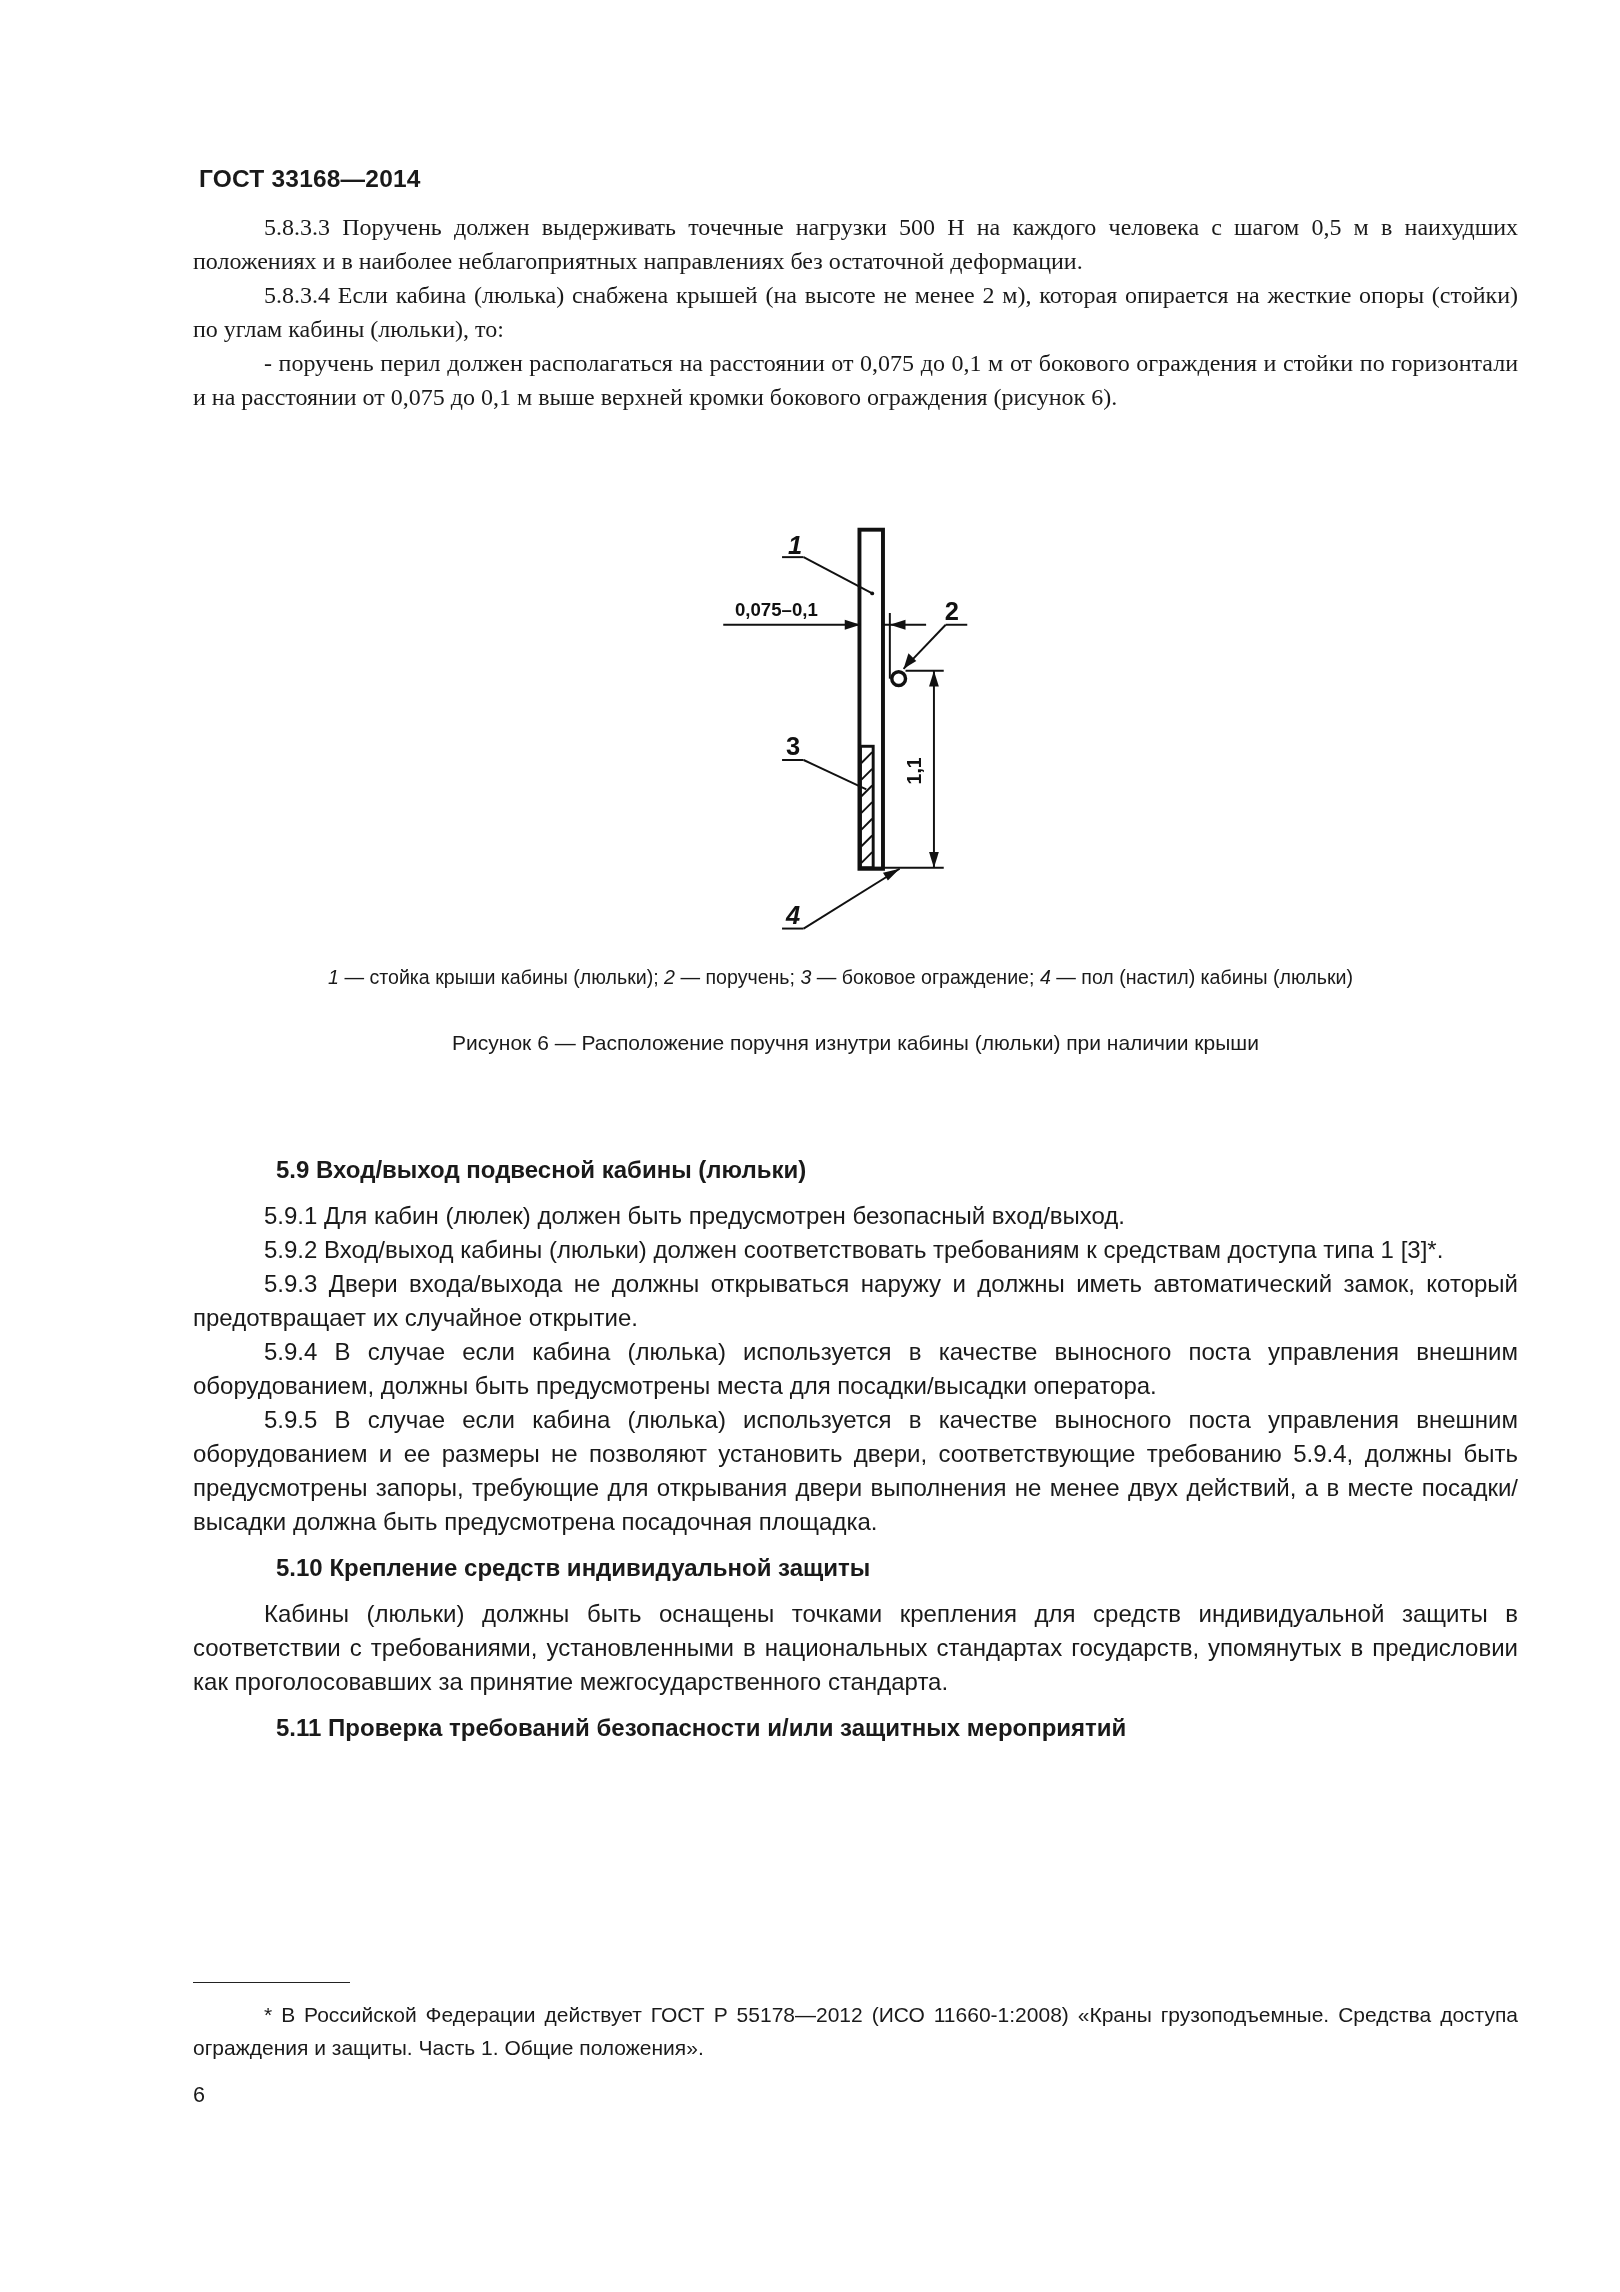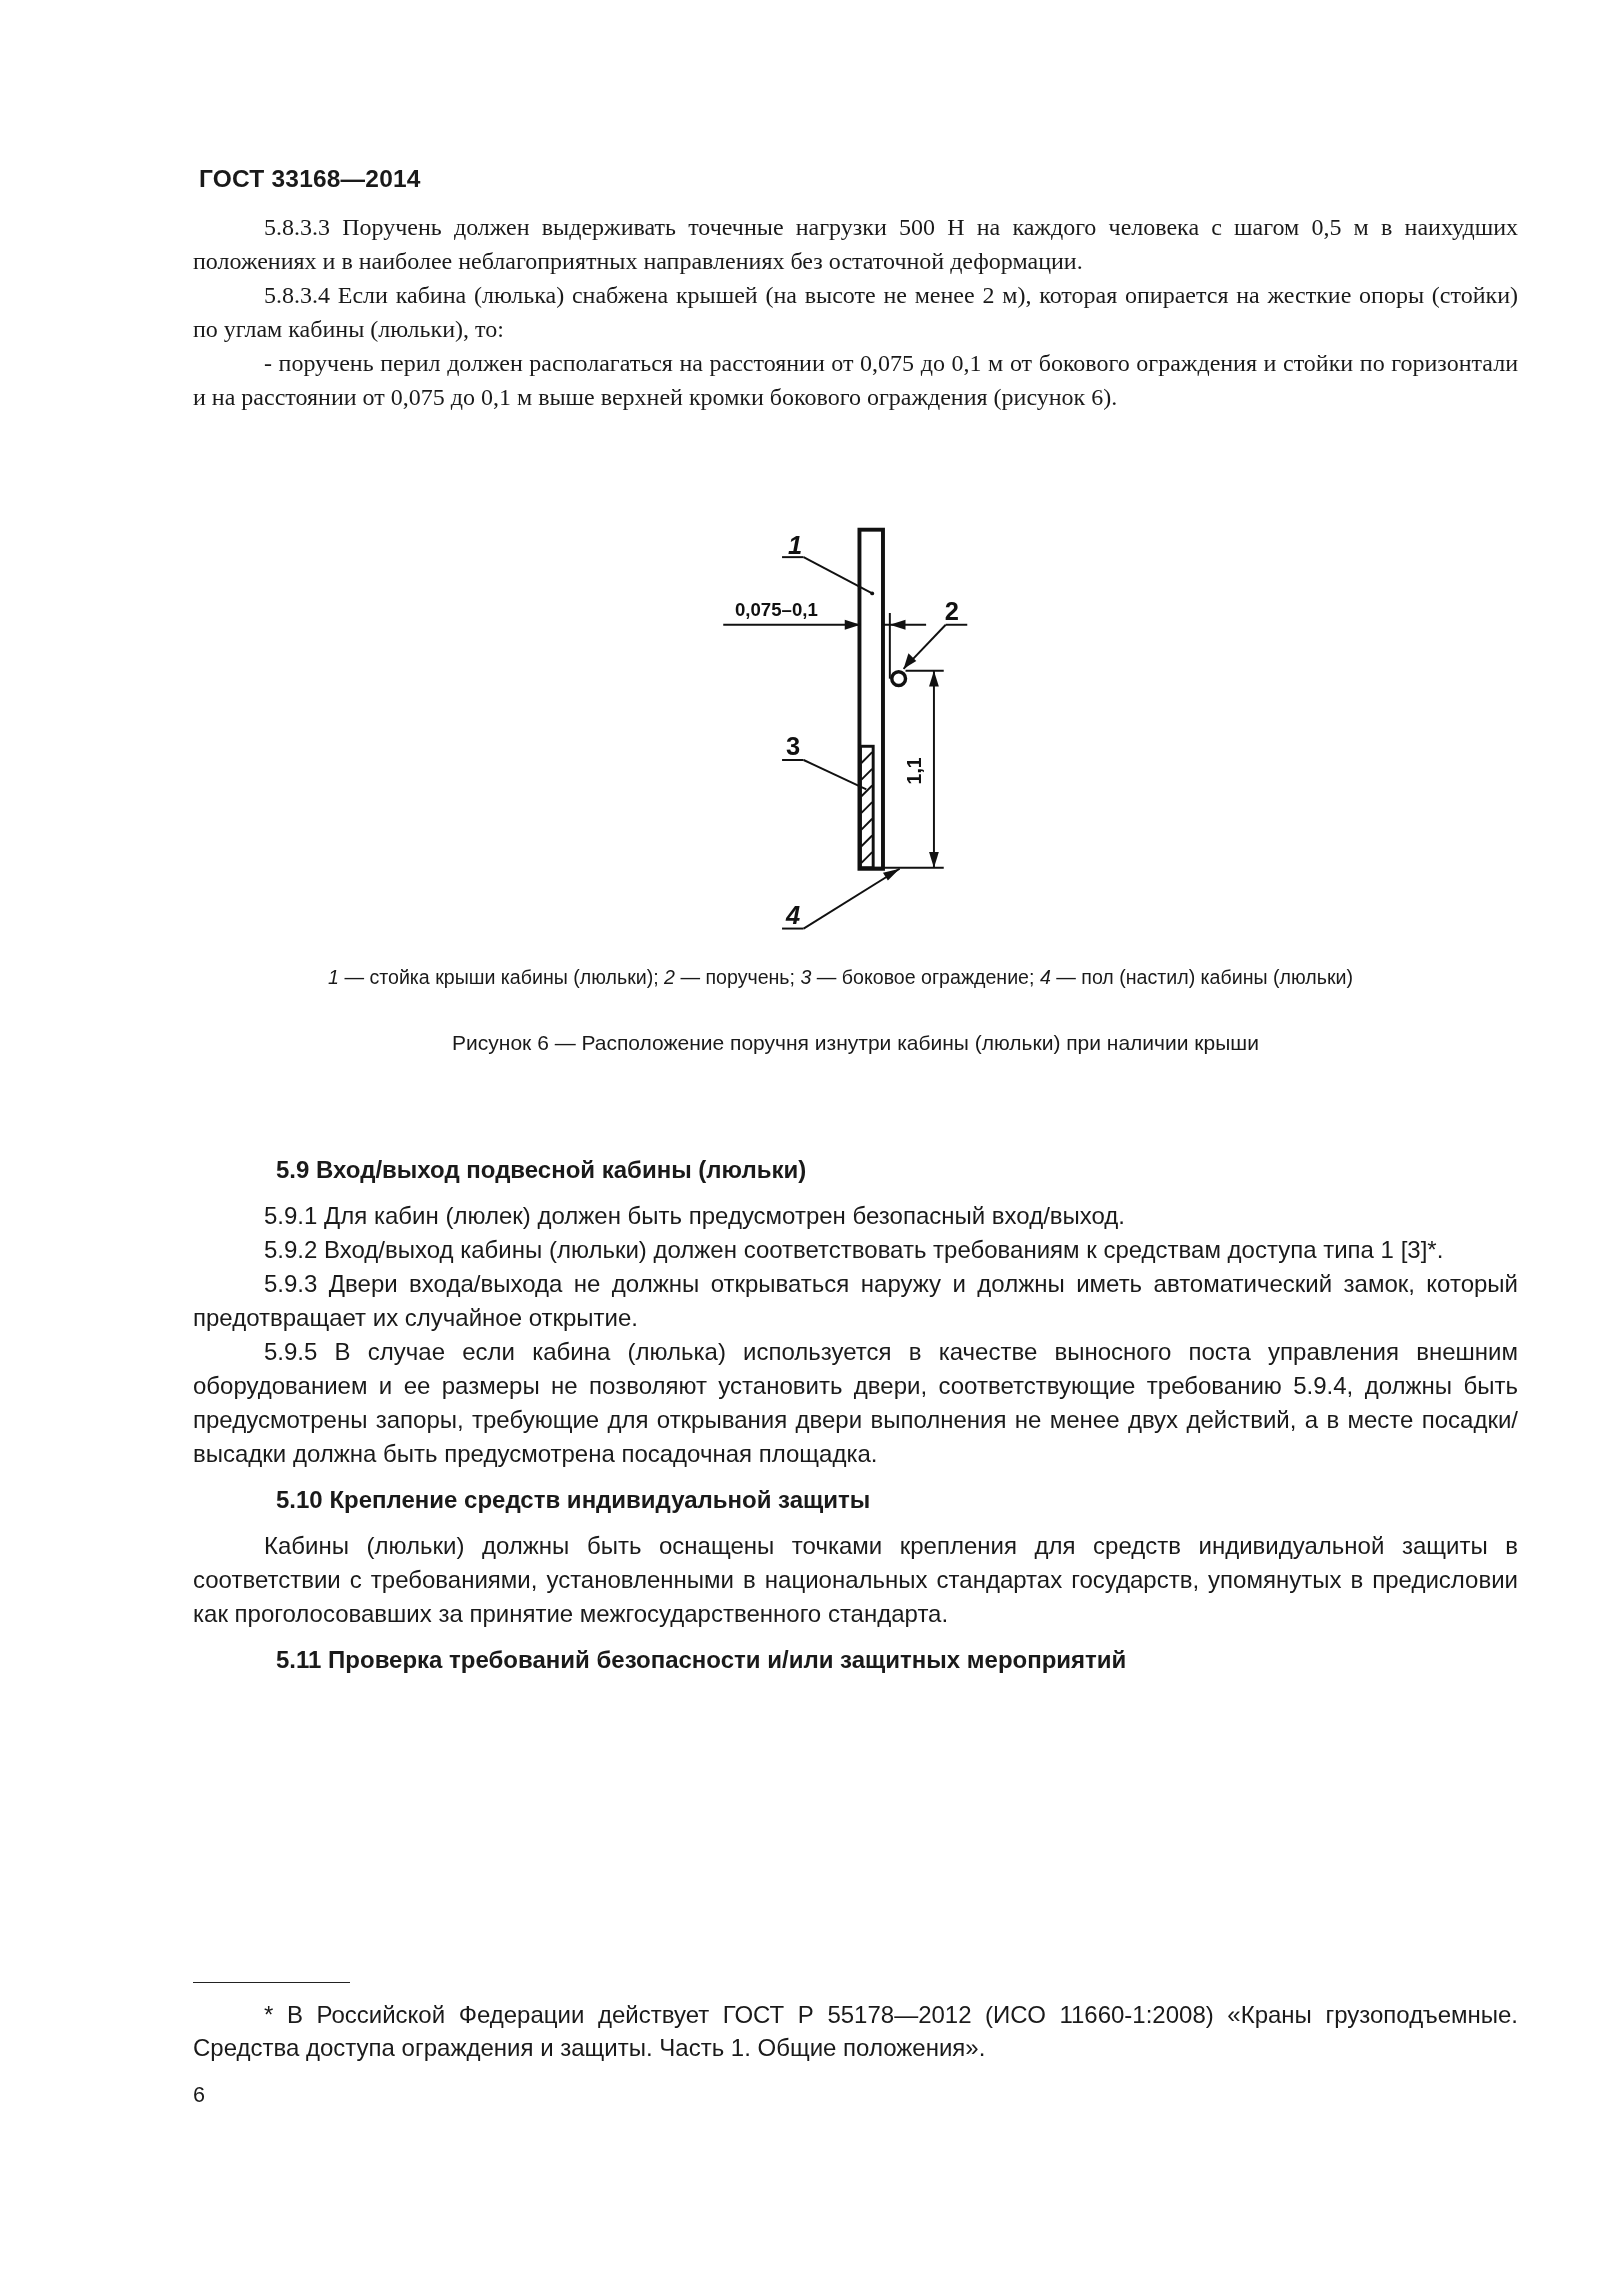--- a/index.html
+++ b/index.html
@@ -8,21 +8,21 @@
   .abs { position:absolute; }
   .hdr { left:199px; top:165px; font-size:24.5px; font-weight:bold; letter-spacing:0.2px; }
   .txt { left:193px; width:1325px; font-size:24px; line-height:34px; text-align:justify; }
   .p { margin:0; text-indent:71px; }
   .p.last { text-align-last:left; }
   .h { margin:12px; padding-left:71px; font-weight:bold; font-size:24px; }
   .legend { left:178px; width:1325px; top:966px; text-align:center; font-size:19.6px; }
   .legend i { font-style:italic; }
   .caption { left:193px; width:1325px; top:1031px; text-align:center; font-size:21px; }
   .fn-line { left:193px; top:1982px; width:157px; height:1px; background:#222; }
-  .fn { left:193px; width:1325px; top:1998px; font-size:24px; line-height:33px; text-align:justify; }
+  .fn { left:193px; width:1325px; top:1998px; font-size:21px; line-height:33px; text-align:justify; }
   .pagenum { left:193px; top:2082px; font-size:21.6px; }
   svg text { font-family:"Liberation Sans", sans-serif; }
 </style>
 </head>
 <body>
 
 <div class="abs hdr">ГОСТ 33168—2014</div>
 
 <div class="abs txt" style="top:210px;font-family:Liberation Serif, serif;">
   <p class="p">5.8.3.3  Поручень должен выдерживать точечные нагрузки 500 Н на каждого человека с шагом 0,5 м в наихудших положениях и в наиболее неблагоприятных направлениях без остаточной деформации.</p>
@@ -86,20 +86,21 @@
   <i>1</i><span> — стойка крыши кабины (люльки); </span><i>2</i><span> — поручень; </span><i>3</i><span> — боковое ограждение; </span><i>4</i><span> — пол (настил) кабины (люльки)</span>
 </div>
 
 <div class="abs caption">Рисунок  6 — Расположение поручня изнутри кабины (люльки) при наличии крыши</div>
 
 <div class="abs txt" style="top:1141px;">
   <p class="h">5.9  Вход/выход подвесной кабины (люльки)</p>
   <p class="p">5.9.1  Для кабин (люлек) должен быть предусмотрен безопасный вход/выход.</p>
   <p class="p last">5.9.2  Вход/выход кабины (люльки) должен соответствовать требованиям к средствам доступа типа 1 [3]*.</p>
   <p class="p last">5.9.3  Двери входа/выхода не должны открываться наружу и должны иметь автоматический замок, который предотвращает их случайное открытие.</p>
+  <p class="p last">5.9.4  В случае если кабина (люлька) используется в качестве выносного поста управления внешним оборудованием, должны быть предусмотрены места для посадки/высадки оператора.</p>
   <p class="p last">5.9.5  В случае если кабина (люлька) используется в качестве выносного поста управления внешним оборудованием и ее размеры не позволяют установить двери, соответствующие требованию 5.9.4, должны быть предусмотрены запоры, требующие для открывания двери выполнения не менее двух действий, а в месте посадки/высадки должна быть предусмотрена посадочная площадка.</p>
   <p class="h">5.10  Крепление средств индивидуальной защиты</p>
   <p class="p last">Кабины (люльки) должны быть оснащены точками крепления для средств индивидуальной защиты в соответствии с требованиями, установленными в национальных стандартах государств, упомянутых в предисловии как проголосовавших за принятие межгосударственного стандарта.</p>
   <p class="h">5.11  Проверка требований безопасности и/или защитных мероприятий</p>
 </div>
 
 <div class="abs fn-line"></div>
 <div class="abs fn">
   <p class="p last" style="margin:0;">*  В Российской Федерации действует ГОСТ Р 55178—2012 (ИСО 11660-1:2008) «Краны грузоподъемные. Средства доступа ограждения и защиты. Часть 1. Общие положения».</p>
 </div>

